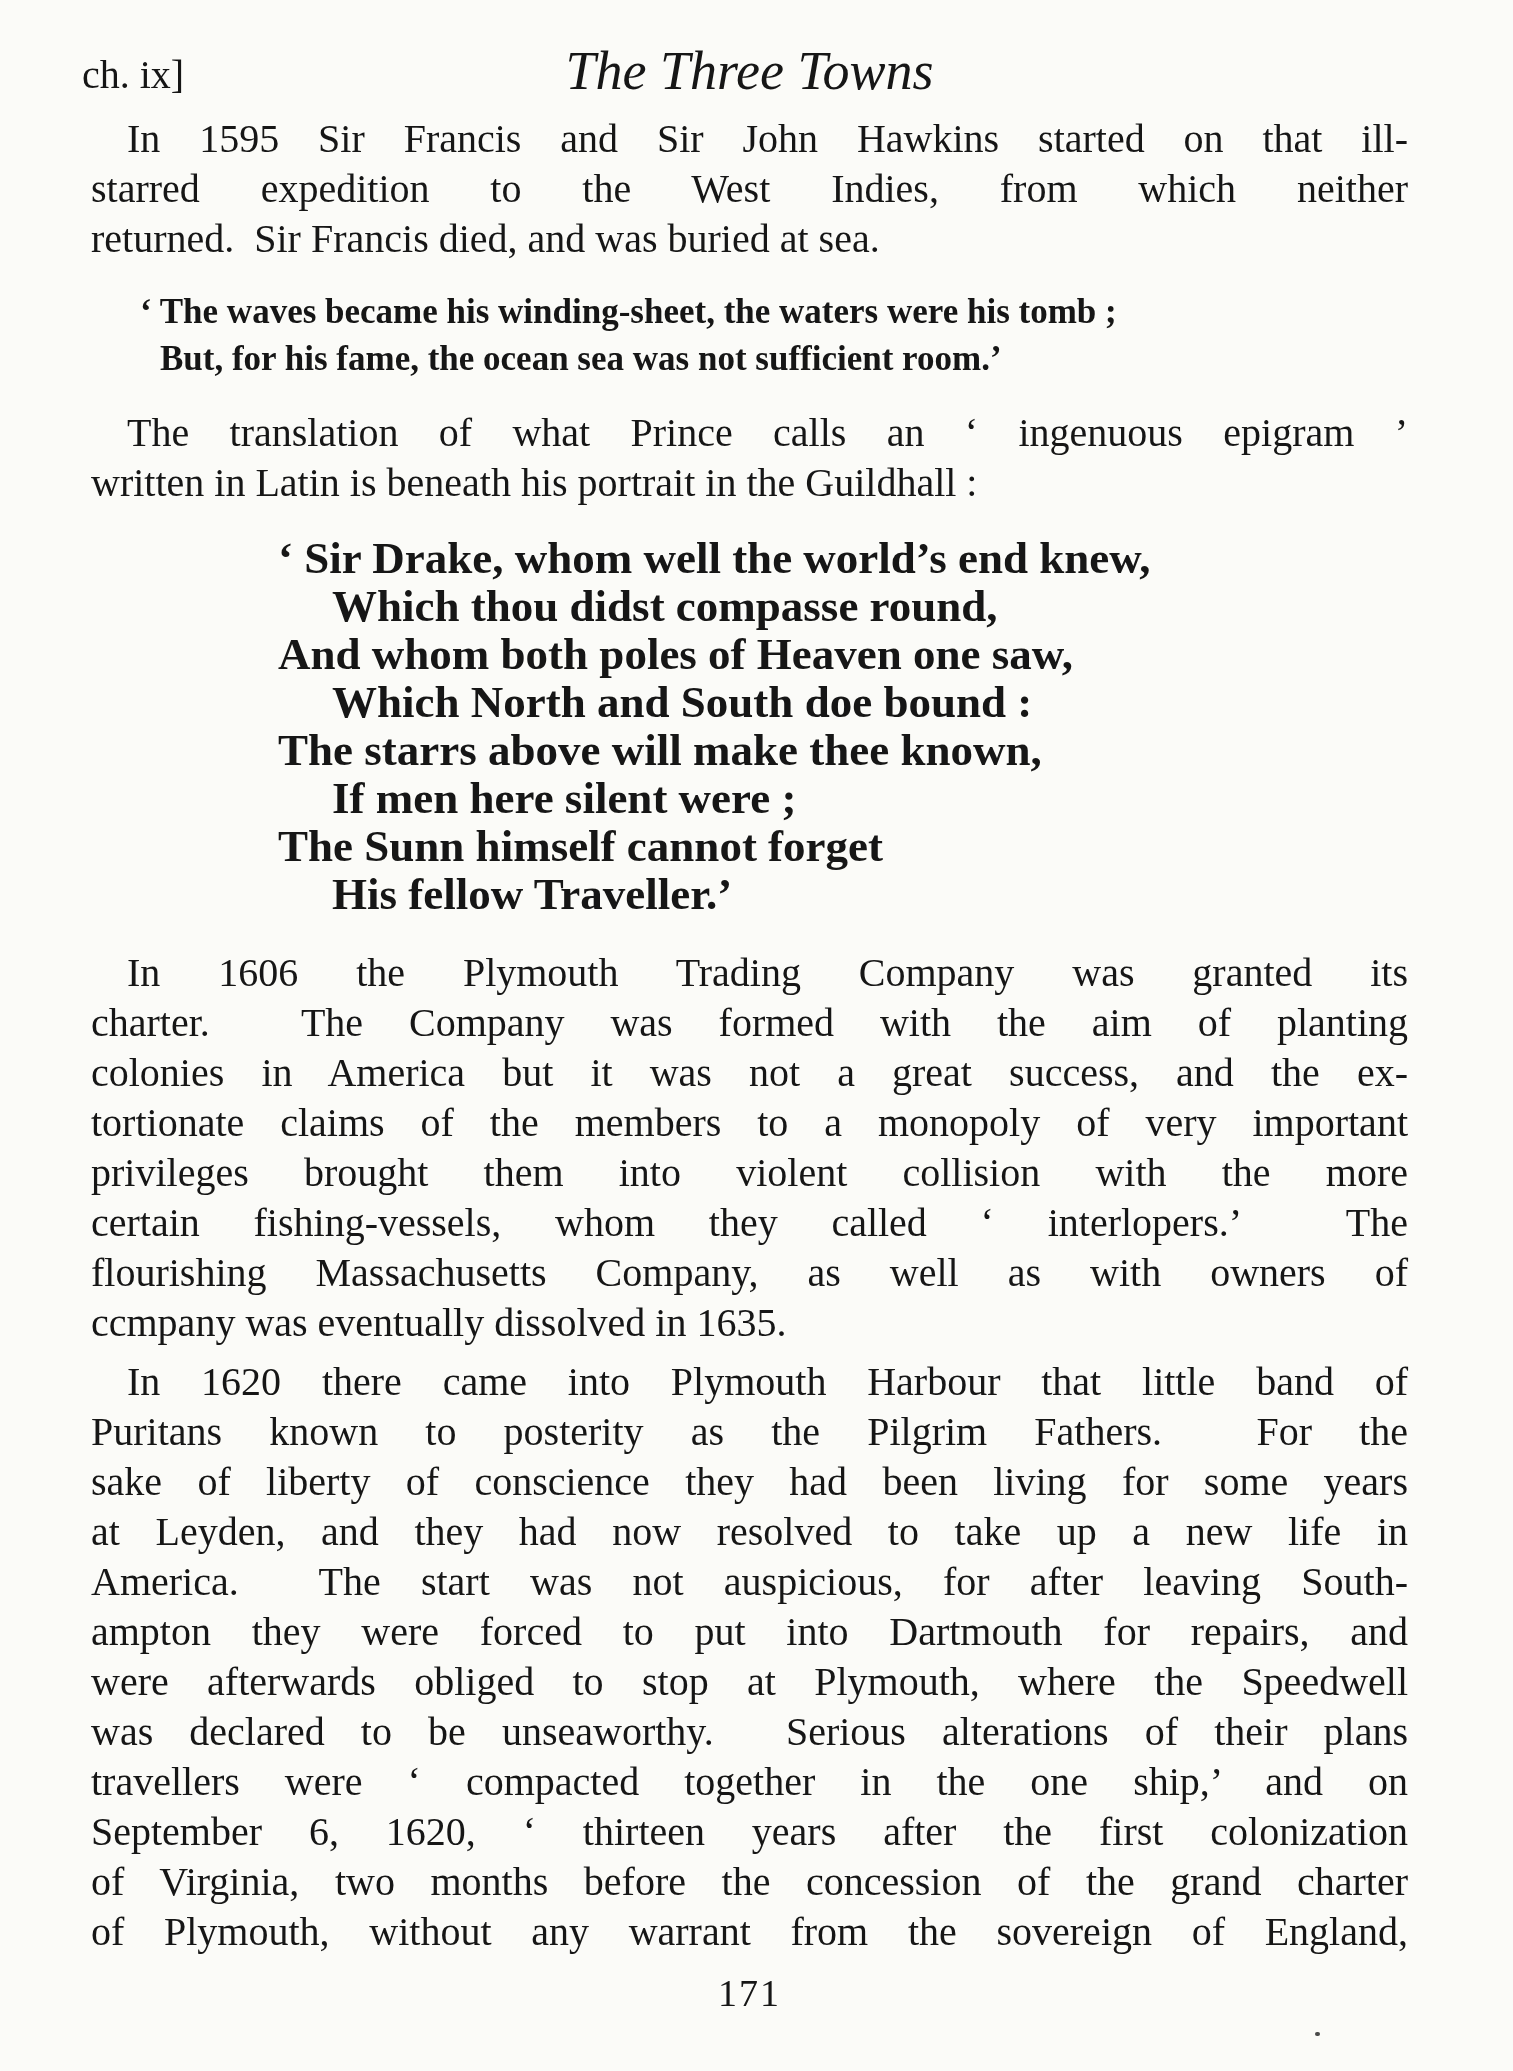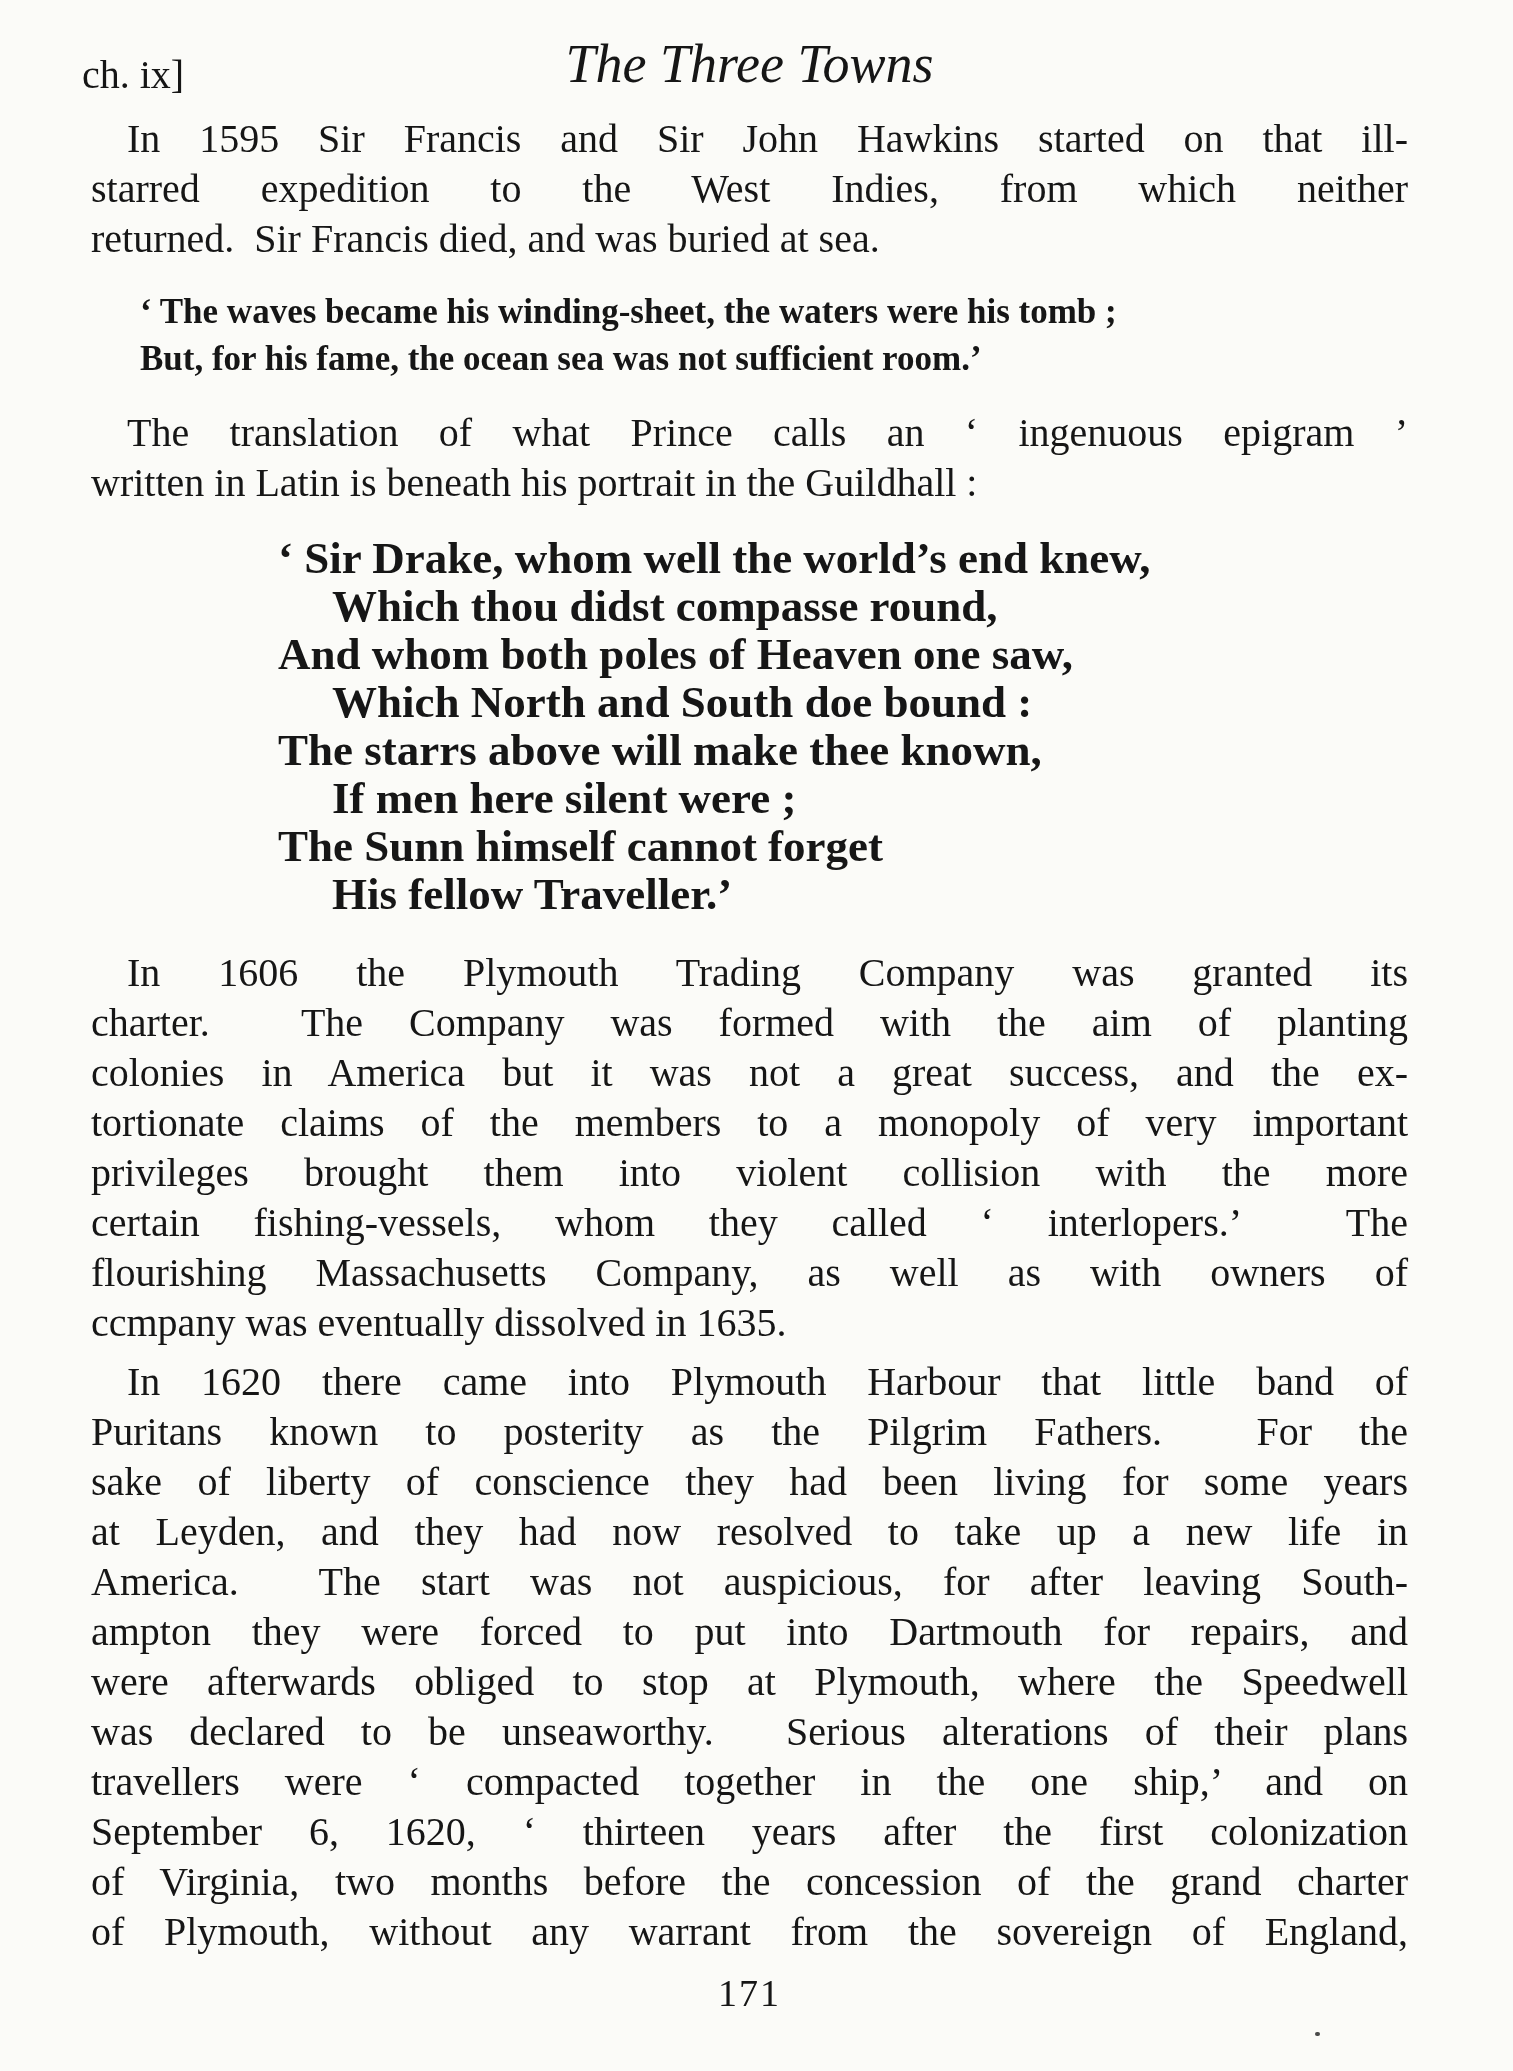--- a/index.html
+++ b/index.html
@@ -20,36 +20,36 @@
   .header {
     position: relative;
     height: 76px;
     margin-bottom: 12px;
   }
   .chapter {
     position: absolute; left: 0; bottom: 4px;
     font-size: 40px;
   }
   .title {
-    position: absolute; left: 0; right: 0; bottom: 7px;
+    position: absolute; left: 0; right: 0; bottom: 0;
     text-align: center;
     font-size: 54px;
     font-style: italic;
   }
   .block { margin: 9px; }
   .block .line { white-space: pre-wrap; }
   .block.paragraph .line {
     font-size: 40px;
     line-height: 50px;
   }
   .line.just { text-align: justify; text-align-last: justify; }
   .line.ind { text-indent: 36px; }
   .block.quote { margin: 24px 0 26px 58px; font-weight: bold; }
   .block.quote .line { font-size: 35px; line-height: 47px; }
-  .block.quote .line.hang1 { }
+  .block.quote .line.hang1 { margin-left: 20px; }
   .block.poem { margin: 26px 0 30px 196px; }
   .block.poem .line { font-size: 45px; line-height: 48px; font-weight: bold; }
   .block.poem .line.hang1 { margin-left: 54px; }
   .it { }
   .footer {
     text-align: center;
     font-size: 38px;
     margin-top: 14px;
     letter-spacing: 2px;
   }

